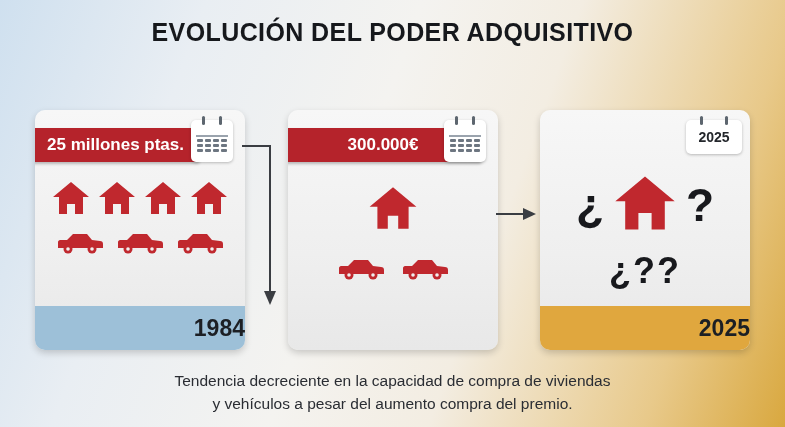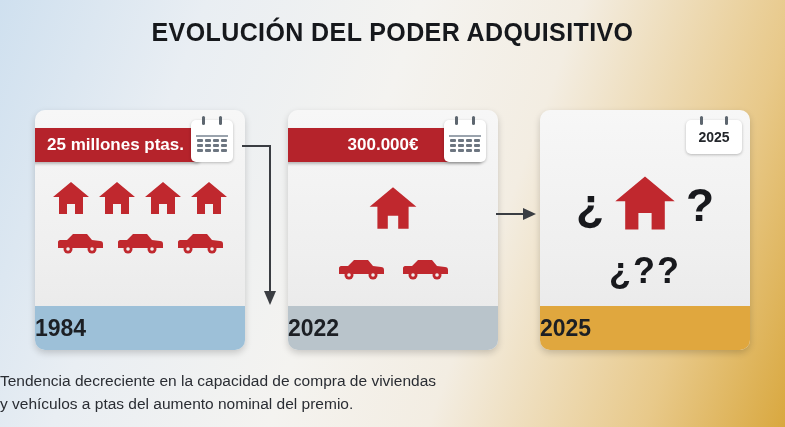--- a/index.html
+++ b/index.html
@@ -160,21 +160,21 @@
   }
   .car { display: block; }
 
   .footer-bar {
     position: absolute;
     left: 0;
     right: 0;
     bottom: 0;
     height: 44px;
     line-height: 44px;
-    text-align: left;
+    text-align: right;
     font-size: 23px;
     font-weight: bold;
     color: #1c1f24;
   }
   .footer-blue { background: #9dc0d8; }
   .footer-grey { background: #b9c4cb; }
   .footer-gold { background: #e0a73e; }
 
   .arrow-down {
     position: absolute;
@@ -222,20 +222,21 @@
     font-size: 36px;
     font-weight: bold;
     letter-spacing: 2px;
   }
 
   .caption {
     position: absolute;
     left: 0;
     bottom: 12px;
     width: 785px;
+    text-align: center;
     color: #2a2d33;
     font-size: 15.5px;
     line-height: 1.45;
   }
 </style>
 </head>
 <body>
 
 <div class="infographic">
 
@@ -351,21 +352,20 @@
             </svg>
           <svg class="car" width="52" height="26" viewBox="0 0 52 26">
               <path d="M4 18 L4 12 C4 11 5 10 6 10 L13 10 L19 4 L33 4 L38 10 L46 11 C48 11 49 12 49 14 L49 18 Z" fill="#c0282e"></path>
               <circle cx="14" cy="19" r="4.5" fill="#c0282e"></circle>
               <circle cx="38" cy="19" r="4.5" fill="#c0282e"></circle>
               <circle cx="14" cy="19" r="1.8" fill="#efefef"></circle>
               <circle cx="38" cy="19" r="1.8" fill="#efefef"></circle>
             </svg>
         </div>
       </div>
-      <div class="footer-bar footer-grey">2022</div>
     </div>
 
     <div class="card card-3">
 
       <div class="calendar-year">
         <span class="ring l"></span>
         <span class="ring r"></span>
         <span>2025</span>
       </div>
       <div class="question-block">
@@ -389,16 +389,16 @@
     </svg>
     <svg class="arrow-right" viewBox="0 0 44 24">
       <path d="M2 12 L32 12" stroke="#3a3d42" stroke-width="2" fill="none"></path>
       <path d="M42 12 L29 6 L29 18 Z" fill="#3a3d42"></path>
     </svg>
 
   </div>
 
   <div class="caption">
     <div>Tendencia decreciente en la capacidad de compra de viviendas</div>
-    <div>y vehículos a ptas del aumento nominal del premio.</div>
+    <div>y vehículos a pesar del aumento compra del premio.</div>
   </div>
 
 </div>
 
 </body></html>

